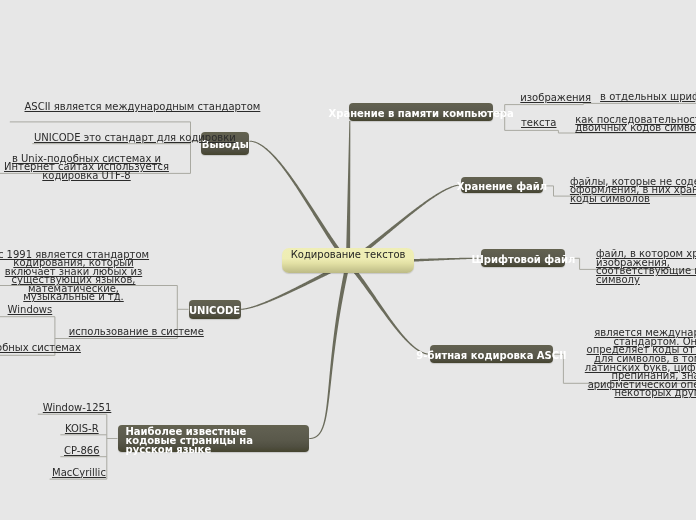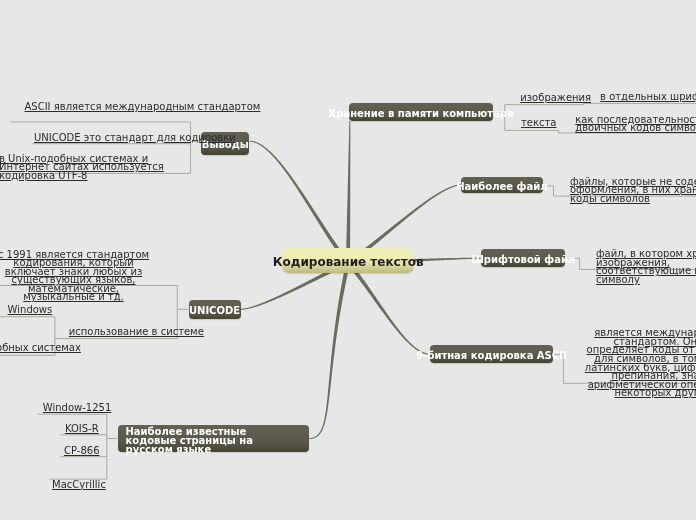--- a/index.html
+++ b/index.html
@@ -10,23 +10,23 @@
   svg#links{position:absolute;left:0;top:0;width:696px;height:520px;overflow:visible;}
   .node{position:absolute;box-sizing:border-box;border-radius:4px;
         color:#fff;font-weight:bold;font-size:10px;line-height:9.4px;
         background:linear-gradient(to bottom,#63624f 0%,#5f5e50 22%,#5a594b 55%,#504f41 80%,#45442f 100%);
         display:flex;align-items:center;justify-content:center;
         padding:0 7.2px;white-space:nowrap;text-align:center;
         box-shadow:0 1px 1px rgba(0,0,0,0.14);}
   .node.ml{white-space:normal;justify-content:flex-start;text-align:left;
         padding:2.2px 14px 0 8px;}
   .root{position:absolute;box-sizing:border-box;border-radius:7px;
-        color:#1f1f1f;font-weight:bold;font-size:12px;
+        color:#1f1f1f;font-weight:normal;font-size:10px;
         background:linear-gradient(to bottom,#efeeb6 0%,#eeedb4 42%,#e2e0a4 62%,#c8c68f 88%,#bdbb86 100%);
-        display:flex;align-items:center;justify-content:center;white-space:nowrap;
+        display:flex;align-items:flex-start;justify-content:center;white-space:nowrap;
         box-shadow:0 1px 1px rgba(0,0,0,0.14);}
   .node>span{position:relative;top:1.2px;}
   .root>span{position:relative;top:1px;}
   .leaf{position:absolute;box-sizing:border-box;font-size:10px;line-height:8.6px;color:#2b2b2b;text-decoration:underline;}
 </style>
 </head>
 <body>
 
 <div id="stage">
 <svg id="links" viewBox="0 0 696 520">
@@ -65,21 +65,21 @@
   <path class="mainlink" d="M347.17 261.07L346.72 261.27L346.25 261.48L345.79 261.70L345.31 261.92L344.82 262.15L344.33 262.38L343.82 262.62L343.31 262.86L342.80 263.11L342.27 263.36L341.74 263.62L341.20 263.89L340.65 264.15L340.09 264.43L339.53 264.71L338.96 264.99L338.38 265.28L337.80 265.57L337.21 265.87L336.61 266.17L336.01 266.48L335.40 266.79L334.78 267.10L334.16 267.42L333.53 267.74L332.89 268.07L332.25 268.39L331.61 268.73L330.95 269.06L330.30 269.41L329.63 269.75L328.96 270.10L328.29 270.45L327.61 270.80L326.93 271.16L326.24 271.51L325.54 271.88L324.85 272.24L324.14 272.61L323.44 272.98L322.72 273.35L322.01 273.73L321.29 274.10L320.56 274.48L319.84 274.86L319.10 275.25L318.37 275.63L317.63 276.02L316.89 276.41L316.14 276.80L315.39 277.19L314.64 277.59L313.89 277.98L313.13 278.38L312.37 278.77L311.61 279.17L310.84 279.57L310.07 279.97L309.30 280.37L308.53 280.78L307.76 281.18L306.98 281.58L306.20 281.99L305.42 282.39L304.64 282.79L303.86 283.20L303.07 283.60L302.29 284.01L301.50 284.41L300.72 284.82L299.93 285.22L299.14 285.62L298.35 286.03L297.56 286.43L296.77 286.83L295.98 287.23L295.19 287.63L294.40 288.03L293.61 288.43L292.81 288.83L292.02 289.22L291.23 289.62L290.44 290.01L289.66 290.40L288.87 290.79L288.08 291.18L287.29 291.57L286.51 291.95L285.72 292.34L284.94 292.72L284.16 293.09L283.38 293.47L282.60 293.85L281.83 294.22L281.05 294.59L280.28 294.95L279.51 295.32L278.74 295.68L277.98 296.04L277.22 296.39L276.46 296.74L275.70 297.09L274.94 297.44L274.19 297.78L273.44 298.12L272.70 298.46L271.96 298.79L271.22 299.12L270.48 299.44L269.75 299.76L269.02 300.08L268.30 300.39L267.58 300.70L266.86 301.00L266.15 301.30L265.45 301.60L264.74 301.89L264.05 302.18L263.35 302.46L262.66 302.74L261.98 303.01L261.30 303.27L260.63 303.54L259.96 303.79L259.30 304.04L258.64 304.29L257.99 304.53L257.35 304.76L256.71 304.99L256.07 305.22L255.45 305.43L254.83 305.65L254.21 305.85L253.60 306.05L253.00 306.24L252.41 306.43L251.82 306.61L251.24 306.79L250.67 306.95L250.10 307.11L249.54 307.27L248.99 307.42L248.45 307.56L247.91 307.69L247.38 307.82L246.86 307.94L246.35 308.05L245.85 308.15L245.35 308.25L244.87 308.34L244.39 308.42L243.92 308.49L243.46 308.56L243.01 308.62L242.57 308.67L242.13 308.71L241.71 308.75L241.30 308.77L240.89 308.79L240.49 308.80L240.51 309.80L240.91 309.80L241.34 309.79L241.77 309.78L242.21 309.75L242.66 309.72L243.12 309.68L243.59 309.64L244.07 309.58L244.55 309.52L245.05 309.45L245.55 309.37L246.06 309.28L246.58 309.19L247.11 309.09L247.64 308.98L248.18 308.87L248.73 308.75L249.29 308.62L249.86 308.48L250.43 308.34L251.01 308.19L251.59 308.04L252.19 307.88L252.79 307.71L253.40 307.54L254.01 307.36L254.63 307.17L255.26 306.98L255.89 306.79L256.53 306.58L257.18 306.38L257.83 306.16L258.49 305.94L259.15 305.72L259.82 305.49L260.50 305.25L261.18 305.01L261.86 304.77L262.55 304.52L263.25 304.26L263.95 304.00L264.66 303.74L265.37 303.47L266.08 303.19L266.80 302.92L267.53 302.63L268.26 302.35L268.99 302.06L269.72 301.76L270.47 301.46L271.21 301.16L271.96 300.85L272.71 300.54L273.46 300.23L274.22 299.91L274.98 299.59L275.75 299.27L276.52 298.94L277.29 298.61L278.06 298.28L278.84 297.94L279.62 297.60L280.40 297.26L281.18 296.92L281.96 296.57L282.75 296.22L283.54 295.87L284.33 295.52L285.13 295.16L285.92 294.80L286.72 294.44L287.51 294.08L288.31 293.71L289.11 293.35L289.91 292.98L290.71 292.61L291.51 292.24L292.32 291.86L293.12 291.49L293.92 291.11L294.73 290.74L295.53 290.36L296.33 289.98L297.14 289.60L297.94 289.22L298.74 288.84L299.55 288.46L300.35 288.07L301.15 287.69L301.95 287.31L302.75 286.93L303.55 286.54L304.35 286.16L305.14 285.77L305.94 285.39L306.73 285.01L307.52 284.62L308.31 284.24L309.10 283.86L309.89 283.48L310.67 283.09L311.45 282.71L312.23 282.33L313.01 281.95L313.78 281.58L314.56 281.20L315.33 280.82L316.09 280.45L316.85 280.08L317.61 279.70L318.37 279.33L319.12 278.97L319.87 278.60L320.62 278.23L321.36 277.87L322.10 277.51L322.83 277.15L323.56 276.79L324.29 276.44L325.01 276.08L325.72 275.73L326.44 275.39L327.14 275.04L327.84 274.70L328.54 274.36L329.23 274.02L329.92 273.69L330.60 273.36L331.28 273.03L331.95 272.71L332.61 272.38L333.27 272.07L333.92 271.75L334.57 271.44L335.21 271.13L335.85 270.83L336.47 270.53L337.09 270.24L337.71 269.95L338.32 269.66L338.92 269.38L339.51 269.10L340.10 268.82L340.68 268.55L341.25 268.29L341.81 268.03L342.37 267.77L342.92 267.52L343.46 267.28L343.99 267.04L344.51 266.80L345.03 266.57L345.53 266.34L346.03 266.13L346.52 265.91L347.00 265.70L347.47 265.50L347.94 265.30L348.39 265.11L348.83 264.93Z" fill="#6b6c5c"></path>
   <path class="mainlink" d="M349.64 261.68L349.05 260.97L348.46 260.24L347.87 259.50L347.27 258.76L346.68 258.00L346.08 257.24L345.48 256.46L344.88 255.68L344.28 254.89L343.67 254.08L343.07 253.27L342.46 252.45L341.85 251.62L341.24 250.79L340.62 249.94L340.01 249.09L339.39 248.23L338.78 247.36L338.16 246.49L337.53 245.61L336.91 244.72L336.29 243.82L335.66 242.92L335.04 242.01L334.41 241.10L333.78 240.18L333.15 239.25L332.52 238.32L331.88 237.38L331.25 236.44L330.61 235.49L329.98 234.54L329.34 233.59L328.70 232.63L328.06 231.66L327.42 230.69L326.78 229.72L326.14 228.74L325.49 227.76L324.85 226.78L324.20 225.79L323.56 224.81L322.91 223.81L322.26 222.82L321.62 221.82L320.97 220.82L320.32 219.82L319.67 218.82L319.02 217.82L318.37 216.81L317.72 215.81L317.06 214.80L316.41 213.79L315.76 212.78L315.10 211.77L314.45 210.76L313.80 209.75L313.14 208.75L312.49 207.74L311.83 206.73L311.18 205.72L310.52 204.71L309.87 203.71L309.21 202.70L308.55 201.70L307.90 200.70L307.24 199.70L306.59 198.70L305.93 197.71L305.27 196.71L304.62 195.72L303.96 194.74L303.30 193.75L302.65 192.77L301.99 191.79L301.34 190.82L300.68 189.85L300.03 188.88L299.37 187.92L298.72 186.96L298.06 186.00L297.41 185.05L296.76 184.11L296.10 183.17L295.45 182.24L294.80 181.31L294.15 180.38L293.49 179.47L292.84 178.55L292.19 177.65L291.54 176.75L290.90 175.86L290.25 174.97L289.60 174.09L288.95 173.22L288.31 172.36L287.66 171.50L287.02 170.65L286.37 169.81L285.73 168.97L285.09 168.15L284.45 167.33L283.81 166.52L283.17 165.72L282.53 164.93L281.89 164.15L281.25 163.37L280.62 162.61L279.98 161.86L279.35 161.11L278.72 160.38L278.09 159.66L277.46 158.95L276.83 158.24L276.20 157.55L275.57 156.87L274.95 156.20L274.32 155.54L273.70 154.90L273.08 154.26L272.46 153.64L271.84 153.03L271.22 152.43L270.61 151.85L269.99 151.27L269.38 150.71L268.77 150.16L268.16 149.63L267.55 149.11L266.94 148.60L266.34 148.11L265.73 147.63L265.13 147.16L264.53 146.71L263.93 146.28L263.33 145.86L262.74 145.45L262.14 145.06L261.55 144.68L260.96 144.32L260.37 143.98L259.78 143.65L259.19 143.34L258.61 143.04L258.02 142.76L257.44 142.50L256.86 142.25L256.29 142.02L255.71 141.81L255.14 141.62L254.56 141.44L253.99 141.28L253.42 141.14L252.86 141.02L252.29 140.92L251.73 140.84L251.17 140.77L250.61 140.73L250.05 140.70L249.51 140.70L249.49 141.70L250.02 141.71L250.54 141.75L251.06 141.80L251.58 141.87L252.11 141.96L252.64 142.07L253.17 142.19L253.71 142.33L254.24 142.49L254.78 142.67L255.33 142.87L255.87 143.08L256.42 143.31L256.97 143.55L257.52 143.82L258.07 144.10L258.63 144.39L259.19 144.71L259.75 145.03L260.31 145.38L260.88 145.74L261.44 146.11L262.01 146.51L262.58 146.91L263.16 147.33L263.73 147.77L264.31 148.22L264.89 148.69L265.47 149.17L266.05 149.66L266.64 150.17L267.22 150.69L267.81 151.23L268.40 151.78L268.99 152.34L269.58 152.91L270.18 153.50L270.77 154.10L271.37 154.72L271.97 155.34L272.57 155.98L273.17 156.63L273.77 157.29L274.37 157.96L274.98 158.65L275.58 159.34L276.19 160.05L276.80 160.76L277.41 161.49L278.02 162.23L278.63 162.98L279.25 163.74L279.86 164.51L280.48 165.28L281.09 166.07L281.71 166.87L282.33 167.67L282.95 168.49L283.56 169.31L284.19 170.14L284.81 170.98L285.43 171.83L286.05 172.69L286.68 173.55L287.30 174.42L287.93 175.30L288.55 176.19L289.18 177.08L289.81 177.98L290.43 178.89L291.06 179.80L291.69 180.72L292.32 181.65L292.95 182.58L293.58 183.52L294.21 184.46L294.84 185.41L295.47 186.36L296.11 187.32L296.74 188.28L297.37 189.25L298.00 190.22L298.64 191.20L299.27 192.18L299.91 193.16L300.54 194.15L301.17 195.14L301.81 196.14L302.44 197.14L303.08 198.14L303.71 199.14L304.35 200.15L304.98 201.15L305.61 202.16L306.25 203.18L306.88 204.19L307.52 205.21L308.15 206.22L308.79 207.24L309.42 208.26L310.06 209.28L310.69 210.30L311.32 211.32L311.96 212.34L312.59 213.37L313.22 214.39L313.85 215.41L314.49 216.43L315.12 217.45L315.75 218.47L316.38 219.49L317.01 220.51L317.64 221.52L318.27 222.54L318.90 223.55L319.53 224.56L320.16 225.57L320.79 226.57L321.41 227.58L322.04 228.58L322.67 229.58L323.29 230.57L323.92 231.56L324.54 232.55L325.16 233.54L325.78 234.52L326.41 235.50L327.03 236.47L327.65 237.44L328.27 238.40L328.88 239.36L329.50 240.32L330.12 241.27L330.73 242.21L331.35 243.15L331.96 244.08L332.58 245.01L333.19 245.93L333.80 246.85L334.41 247.76L335.02 248.66L335.63 249.55L336.23 250.44L336.84 251.32L337.44 252.20L338.05 253.07L338.65 253.92L339.25 254.78L339.85 255.62L340.45 256.45L341.05 257.28L341.64 258.10L342.24 258.91L342.83 259.71L343.42 260.50L344.01 261.29L344.60 262.06L345.19 262.82L345.78 263.58L346.36 264.32Z" fill="#6b6c5c"></path>
 </svg>
 <div class="root" style="left:281.8px;top:247.9px;width:132.6px;height:25.4px">
       <span>Кодирование текстов</span>
     </div>
 <div class="node" style="left:348.8px;top:103.4px;width:144.6px;height:17.5px">
       <span>Хранение в памяти компьютера</span>
     </div>
 <div class="node" style="left:460.6px;top:176.6px;width:82.6px;height:16.9px">
-      <span>Наиболее файл</span>
+      <span>Хранение файл</span>
     </div>
 <div class="node" style="left:481.4px;top:249.4px;width:84px;height:17.6px">
       <span>Шрифтовой файл</span>
     </div>
 <div class="node" style="left:429.7px;top:345.4px;width:123.5px;height:17.6px">
       <span>9-битная кодировка ASCII</span>
     </div>
 <div class="node ml" style="left:117.5px;top:425.4px;width:191.8px;height:26.2px">
       <span>Наиболее известные кодовые страницы на русском языке</span>
     </div>
@@ -92,21 +92,21 @@
 <div class="leaf" style="left:520.3px;top:94.3px;white-space:nowrap;">изображения</div>
 <div class="leaf" style="left:600.1px;top:93.3px;white-space:nowrap;">в отдельных шрифтовых файлах</div>
 <div class="leaf" style="left:521.0px;top:119.2px;white-space:nowrap;">текста</div>
 <div class="leaf" style="left:575.3px;top:115.5px;width:160.0px;text-align:left;">как последовательность двоичных кодов символов</div>
 <div class="leaf" style="left:569.9px;top:177.5px;width:180.0px;text-align:left;">файлы, которые не содержат оформления, в них хранятся коды символов</div>
 <div class="leaf" style="left:596.0px;top:250.2px;width:160.0px;text-align:left;">файл, в котором хранятся изображения, соответствующие каждому символу</div>
 <div class="leaf" style="left:583.5px;top:329.2px;width:162.0px;text-align:center;">является международным стандартом. Он же определяет коды от 0 до 127 для символов, в том числе латинских букв, цифр, знаков препинания, знаков арифметической операции и некоторых других.</div>
 <div class="leaf" style="left:42.8px;top:404.0px;white-space:nowrap;">Window-1251</div>
 <div class="leaf" style="left:64.9px;top:424.6px;white-space:nowrap;">KOIS-R</div>
 <div class="leaf" style="left:64.0px;top:446.5px;white-space:nowrap;">CP-866</div>
-<div class="leaf" style="left:52.0px;top:468.8px;white-space:nowrap;margin-top:12px;">MacCyrillic</div>
+<div class="leaf" style="left:52.0px;top:468.8px;white-space:nowrap;">MacCyrillic</div>
 <div class="leaf" style="left:-7.5px;top:250.5px;width:162.0px;text-align:center;">с 1991 является стандартом кодирования, который включает знаки любых из существующих языков, математические, музыкальные и тд.</div>
 <div class="leaf" style="left:68.8px;top:328.0px;white-space:nowrap;">использование в системе</div>
 <div class="leaf" style="left:7.6px;top:305.5px;white-space:nowrap;">Windows</div>
 <div class="leaf" style="left:-58.6px;top:344.4px;white-space:nowrap;">в Unix-подобных системах</div>
 <div class="leaf" style="left:12.5px;top:103px;white-space:nowrap;margin-left:12px;">ASCII является международным стандартом</div>
 <div class="leaf" style="left:34.0px;top:133.7px;white-space:nowrap;">UNICODE это стандарт для кодировки</div>
-<div class="leaf" style="left:-1.0px;top:154.6px;width:175.0px;text-align:left;">в Unix-подобных системах и Интернет сайтах используется кодировка UTF-8</div>
+<div class="leaf" style="left:-1.0px;top:154.6px;width:175.0px;text-align:center;">в Unix-подобных системах и Интернет сайтах используется кодировка UTF-8</div>
 </div>
 
 </body></html>

